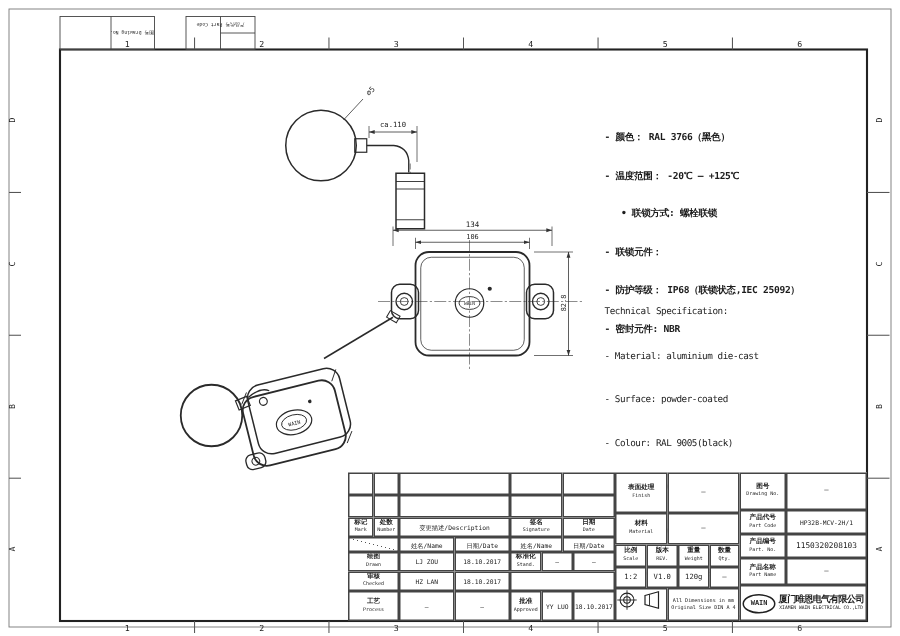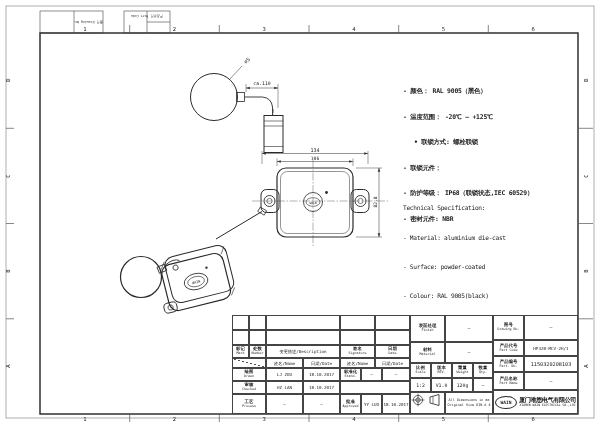--- a/index.html
+++ b/index.html
@@ -174,25 +174,25 @@
       <text x="195.5" y="282.8" font-size="3.4" text-anchor="middle" stroke="none">WAIN</text>
       <circle cx="209" cy="270" r="1.2" fill="#2a2a2a" stroke="none"></circle>
       <rect x="158" y="295" width="13" height="10" rx="4" stroke-width="0.9"></rect>
       <circle cx="164.5" cy="300" r="2.6" stroke-width="0.7"></circle>
       <circle cx="179" cy="262.5" r="2.6" stroke-width="0.8"></circle>
     </g>
   </g>
 </svg>
 
 <div class="spec spec-cn">
-  <div>- 颜色： RAL 9005（黑色）</div>
+  <div>- 颜色： RAL 3766（黑色）</div>
   <div>- 温度范围： -20℃ — +125℃</div>
   <div>   • 联锁方式: 螺栓联锁</div>
   <div>- 联锁元件：</div>
-  <div>- 防护等级： IP68（联锁状态,IEC 60529）</div>
+  <div>- 防护等级： IP68（联锁状态,IEC 25092）</div>
   <div>- 密封元件: NBR</div>
 </div>
 
 <div class="spec spec-en">
   <div>Technical Specification:</div>
   <div>- Material: aluminium die-cast</div>
   <div>- Surface: powder-coated</div>
   <div>- Colour: RAL 9005(black)</div>
   <div>- Temperature range: -40℃ - +125℃</div>
   <div>- Locking element:</div>

